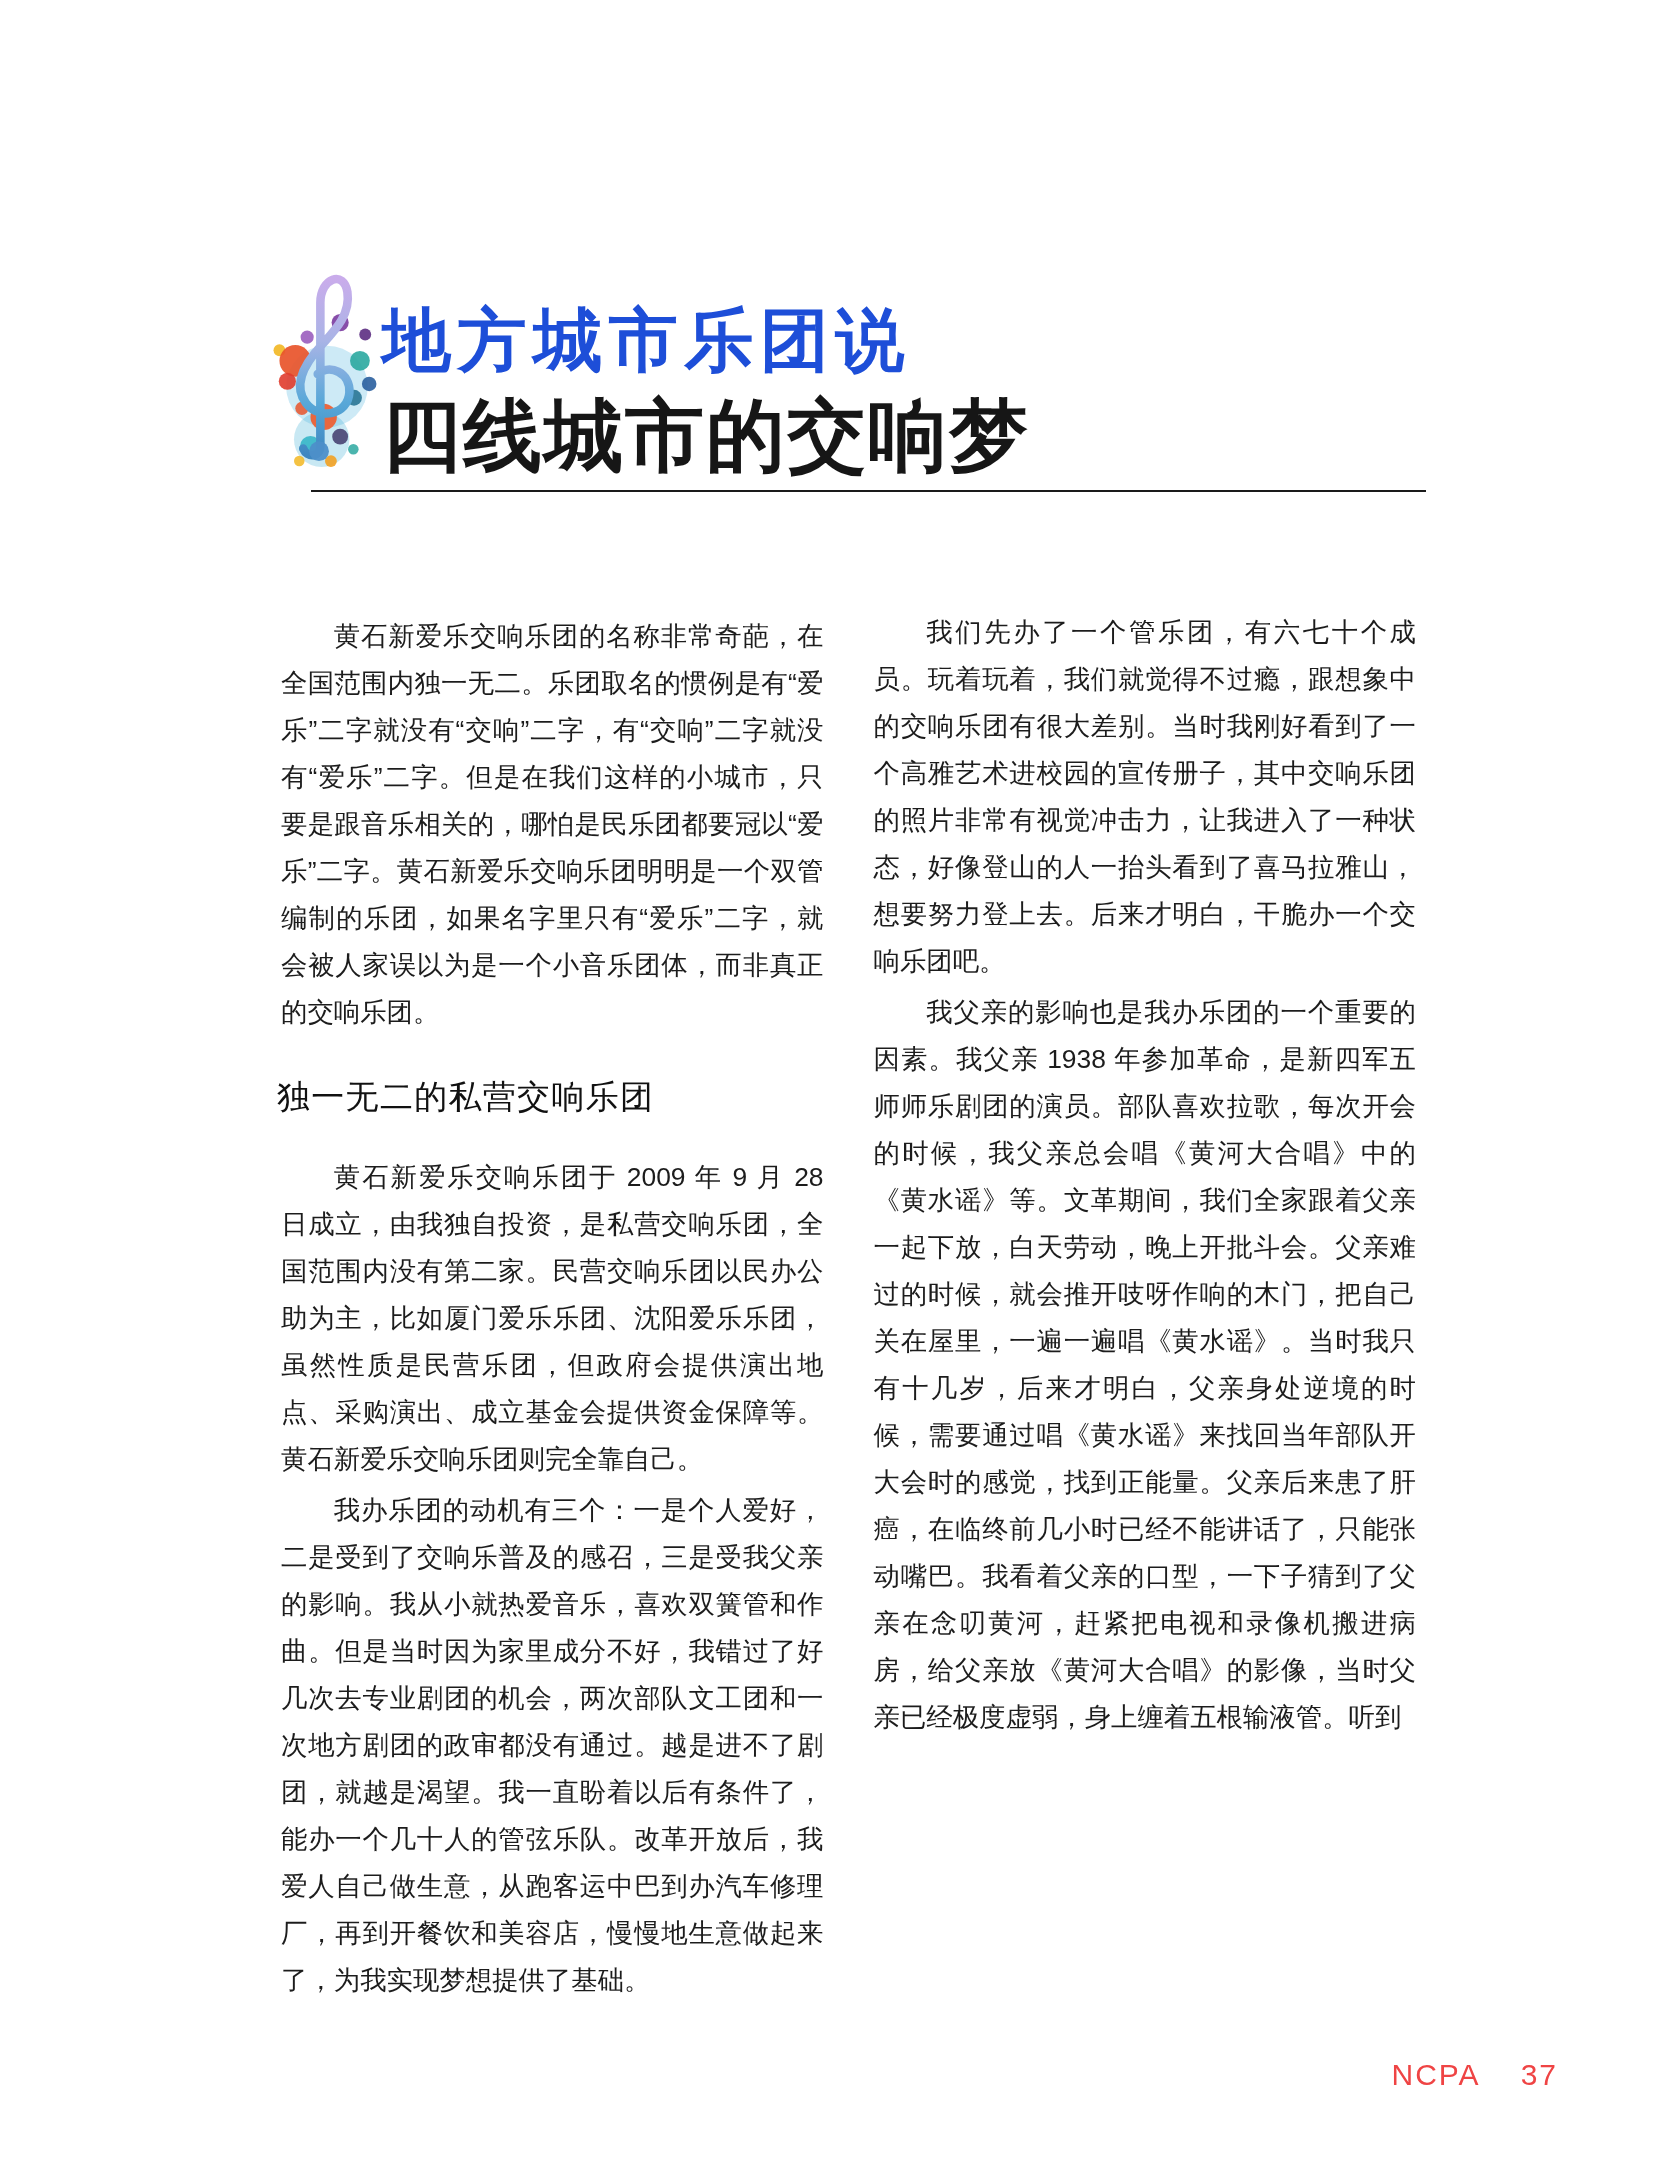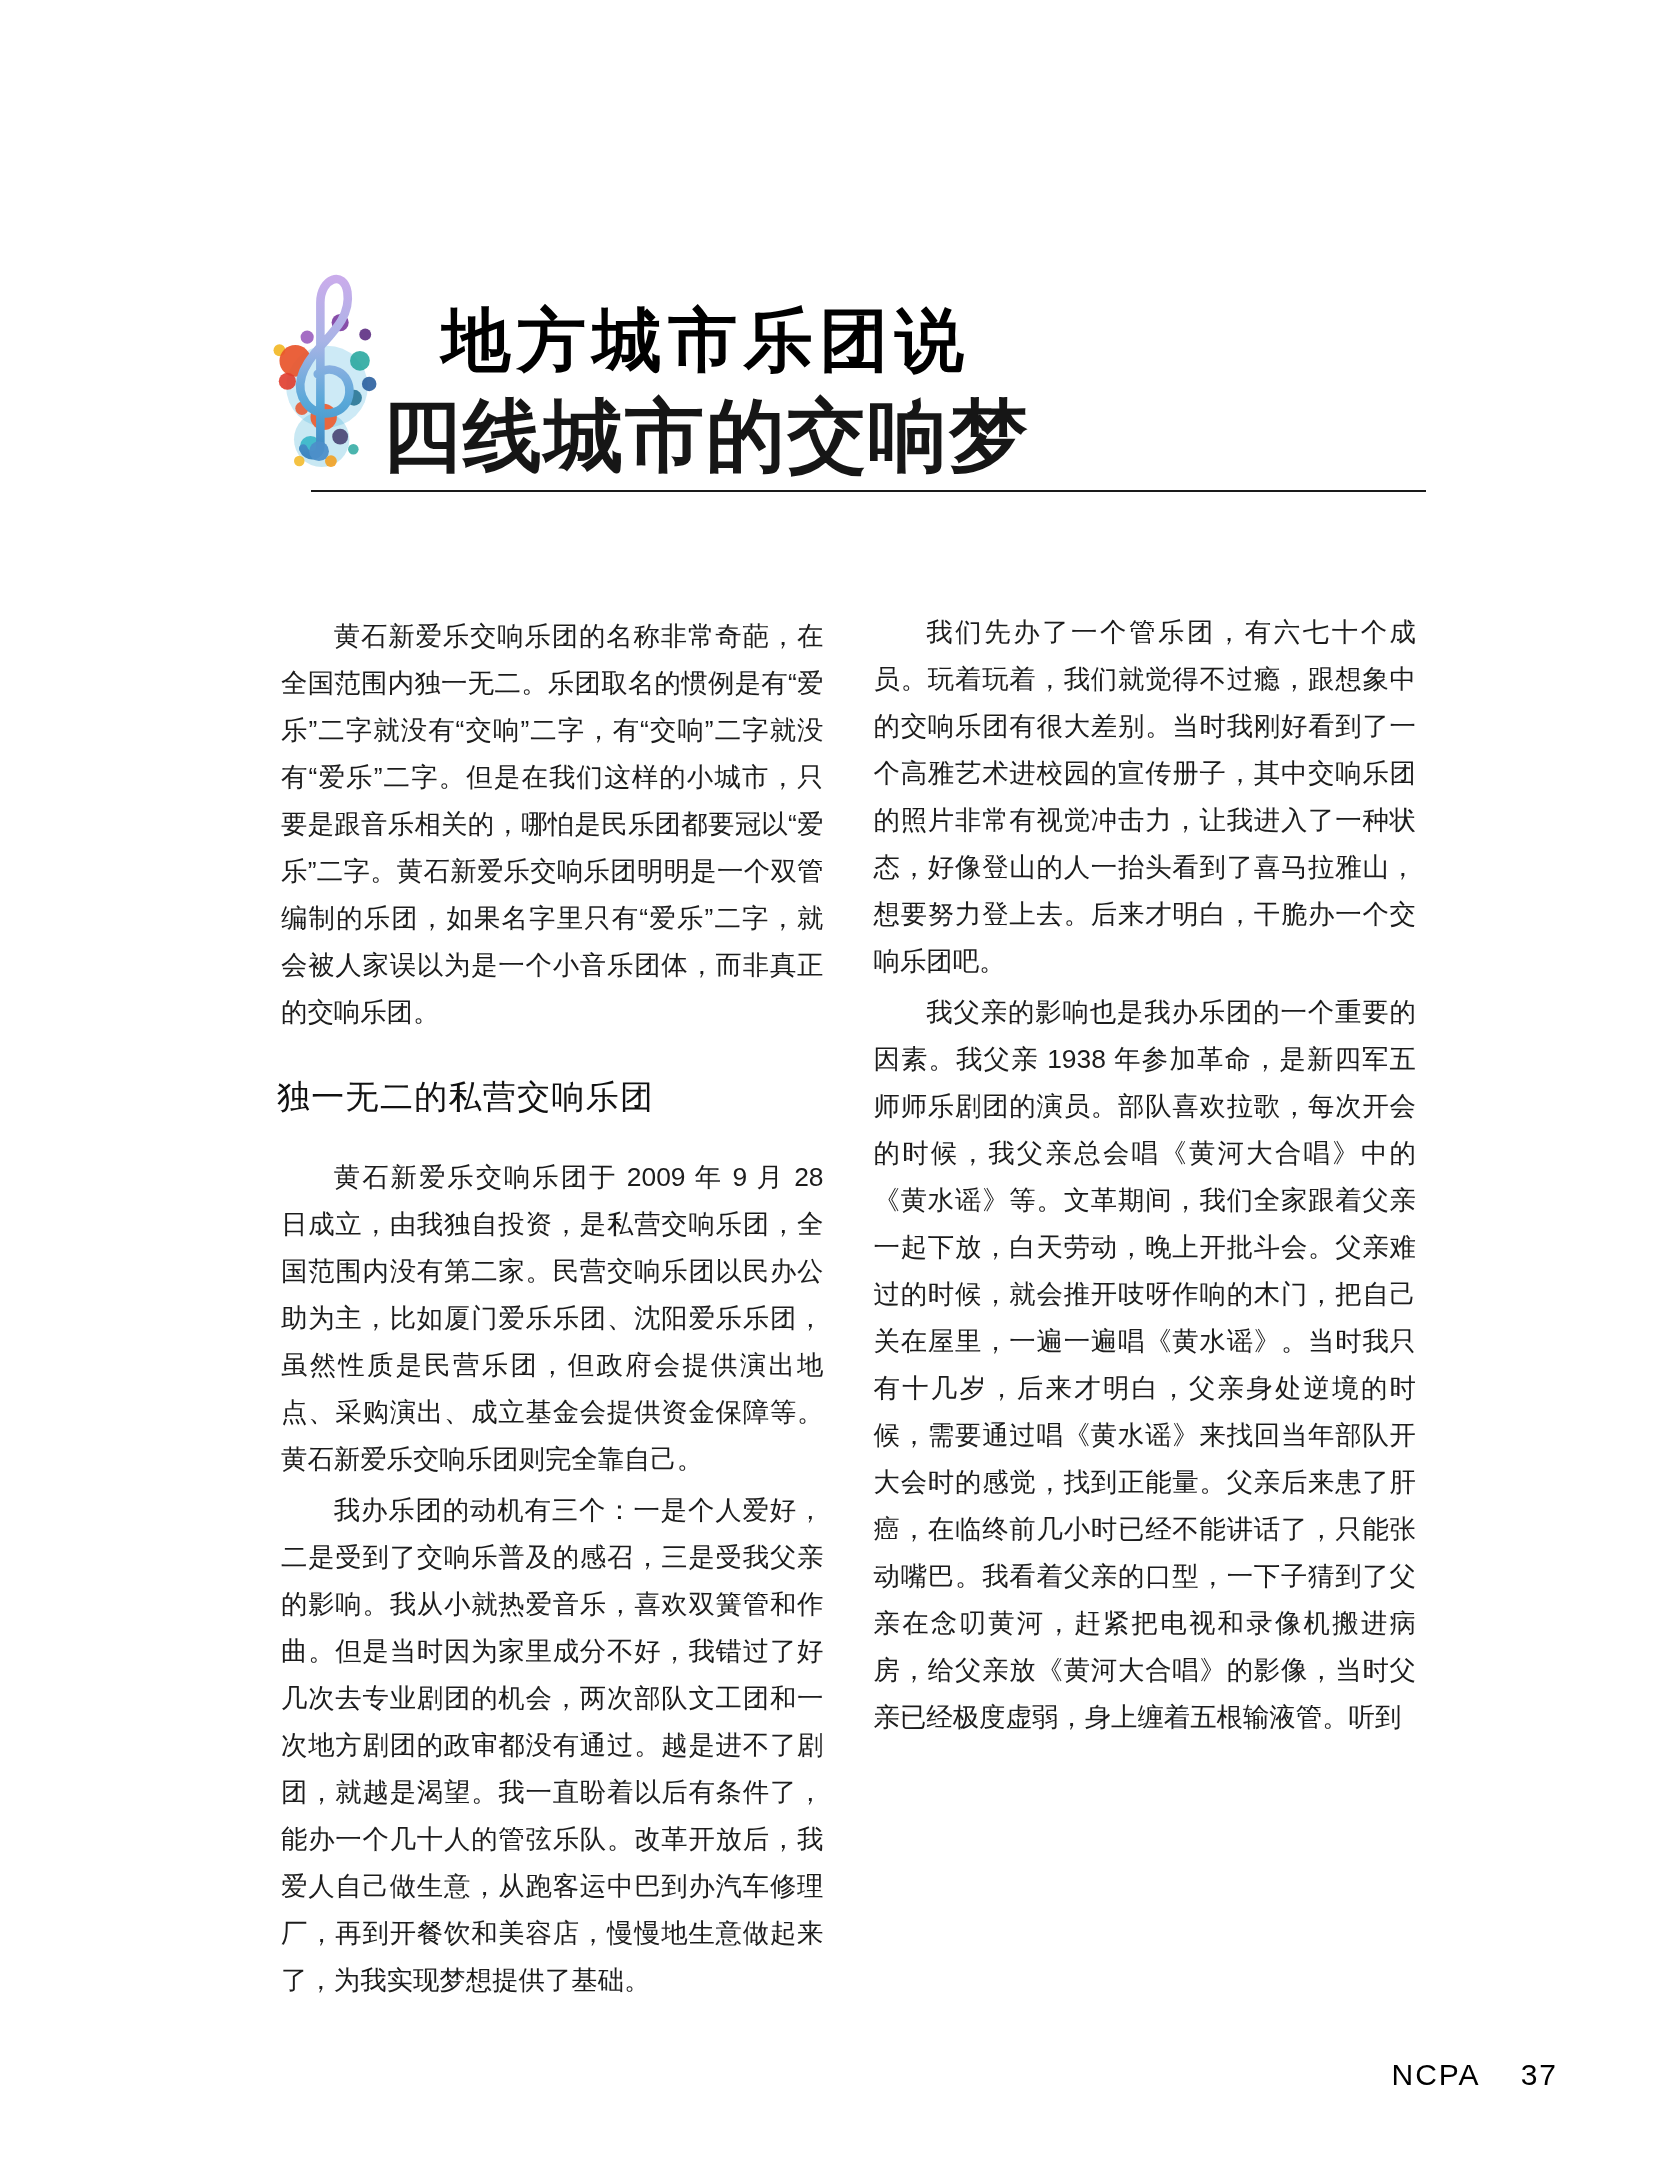--- a/index.html
+++ b/index.html
@@ -23,24 +23,23 @@
   }
   .header-text {
     position: absolute;
     left: 382px;
     top: 305px;
   }
   .series-label {
     font-size: 69px;
     font-weight: 900;
     letter-spacing: 6.6px;
-    color: #000000;
+    color: #1d4ed8;
     line-height: 1.05;
     font-family: "Liberation Sans", "DejaVu Sans", sans-serif;
-    text-align: center;
   }
   .page-title {
     margin-top: 17px;
     font-size: 79px;
     font-weight: 700;
     letter-spacing: 2px;
     color: #161616;
     line-height: 1.1;
     font-family: "Liberation Serif", "DejaVu Serif", serif;
     text-align: center;
@@ -97,21 +96,21 @@
     text-indent: 0;
     letter-spacing: 1.3px;
   }
 
   
   .footer {
     position: absolute;
     top: 2058px;
     right: 118px;
     font-size: 30px;
-    color: #000000;
+    color: #ef4444;
     letter-spacing: 2px;
     display: flex;
     align-items: center;
   }
   .footer .page-num { margin-left: 40px; }
 </style>
 </head>
 <body>
 
 <div class="page">

